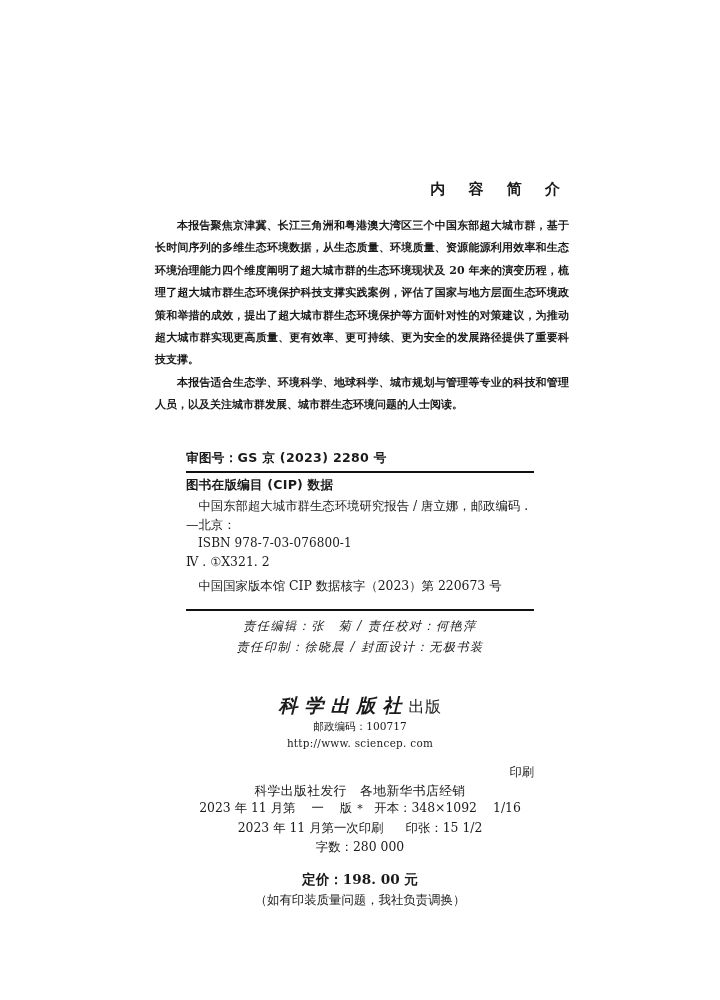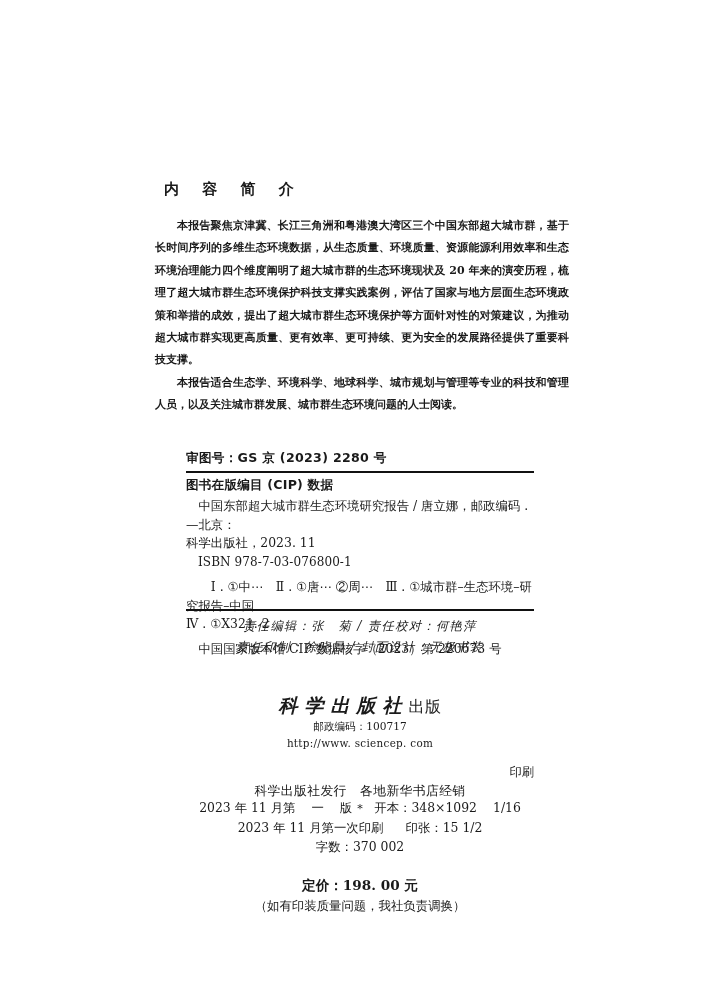--- a/index.html
+++ b/index.html
@@ -24,21 +24,21 @@
   }
 
   
   .abstract-block {
     position: absolute;
     left: 155px;
     top: 180px;
     width: 414px;
   }
   .abstract-title {
-    text-align: left;
+    text-align: right;
     font-size: 15px;
     font-weight: bold;
     letter-spacing: 9px;
     text-indent: 9px;
     margin-bottom: 16px;
     font-family: "DejaVu Sans", "Liberation Sans", sans-serif;
   }
   .abstract-para {
     font-size: 11px;
     line-height: 22.4px;
@@ -198,21 +198,21 @@
     line-height: 19.5px;
     font-family: "DejaVu Serif", "Liberation Serif", serif;
     white-space: nowrap;
   }
   .gap-2 { display: inline-block; width: 16px; }
   .gap-3 { display: inline-block; width: 22px; }
   .price-line {
     font-size: 13.6px;
     font-weight: bold;
     line-height: 22px;
-    margin-top: 17px;
+    margin-top: 11px;
     font-family: "DejaVu Serif", "Liberation Serif", serif;
   }
   .note-line {
     font-size: 12.4px;
     line-height: 20px;
     font-family: "DejaVu Serif", "Liberation Serif", serif;
   }
 </style>
 </head>
 <body>
@@ -225,23 +225,21 @@
     <p class="abstract-para">本报告适合生态学、环境科学、地球科学、城市规划与管理等专业的科技和管理人员，以及关注城市群发展、城市群生态环境问题的人士阅读。</p>
   </div>
 
   <div class="map-approval">审图号：GS 京 (2023) 2280 号</div>
 
   <div class="rule rule-top"></div>
 
   <div class="cip-block">
     <div class="cip-heading">图书在版编目 (CIP) 数据</div>
     <div class="cip-line cip-indent-1">中国东部超大城市群生态环境研究报告 / 唐立娜，邮政编码 . —北京：</div>
-    <div class="cip-line">科学出版社，2023. 11</div>
     <div class="cip-isbn">ISBN 978-7-03-076800-1</div>
-    <div class="cip-line cip-indent-2 cip-class">Ⅰ . ①中⋯　Ⅱ . ①唐⋯ ②周⋯　Ⅲ . ①城市群–生态环境–研究报告–中国</div>
     <div class="cip-line">Ⅳ . ①X321. 2</div>
     <div class="cip-line cip-verify">中国国家版本馆 CIP 数据核字（2023）第 220673 号</div>
   </div>
 
   <div class="rule rule-bottom"></div>
 
   <div class="credits">
     <div class="credits-line">责任编辑：张　菊 / 责任校对：何艳萍</div>
     <div class="credits-line">责任印制：徐晓晨 / 封面设计：无极书装</div>
   </div>
@@ -258,21 +256,21 @@
   </div>
 
   <div class="printing-block">
     <div class="print-line">
       <span>2023 年 11 月第</span><span class="gap-2"></span><span>一</span><span class="gap-2"></span><span>版</span><span class="gap-3"></span><span>开本：</span><span>348×1092</span><span class="gap-2"></span><span>1/16</span>
     </div>
     <div class="print-line">
       <span>2023 年 11 月第一次印刷</span><span class="gap-3"></span><span>印张：</span><span>15 1/2</span>
     </div>
     <div class="print-line">
-      <span>字数：</span><span>370 002</span>
+      <span>字数：</span><span>280 000</span>
     </div>
     <div class="price-line">
       <span>定价：</span><span>198. 00 元</span>
     </div>
     <div class="note-line">（如有印装质量问题，我社负责调换）</div>
   </div>
 
 </div>
 
 </body></html>

